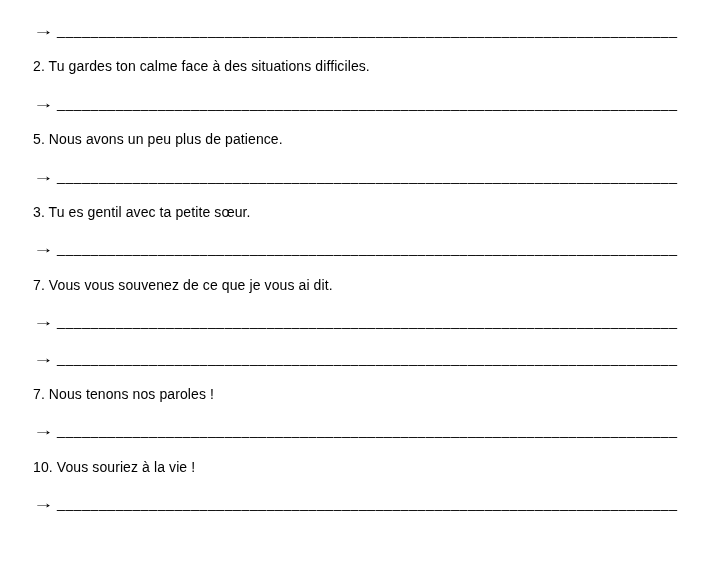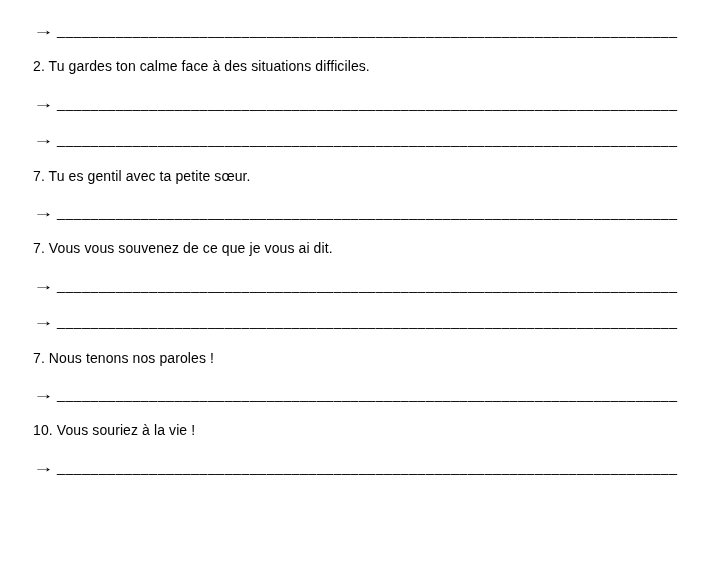--- a/index.html
+++ b/index.html
@@ -43,24 +43,25 @@
 <body>
 
 <div class="page">
   <div id="lines">
   <div class="row answer-row"><span class="arrow">→</span><span class="blank">__________________________________________________________________________</span></div>
 
   <div class="row sentence-row"><span class="sentence-text">2. Tu gardes ton calme face à des situations difficiles.</span></div>
 
   <div class="row answer-row"><span class="arrow">→</span><span class="blank">__________________________________________________________________________</span></div>
 
+  <div class="row sentence-row"><span class="sentence-text">5. Nous avons un peu plus de patience.</span></div>
 
   <div class="row answer-row"><span class="arrow">→</span><span class="blank">__________________________________________________________________________</span></div>
 
-  <div class="row sentence-row"><span class="sentence-text">7. Tu es gentil avec ta petite sœur.</span></div>
+  <div class="row sentence-row"><span class="sentence-text">3. Tu es gentil avec ta petite sœur.</span></div>
 
   <div class="row answer-row"><span class="arrow">→</span><span class="blank">__________________________________________________________________________</span></div>
 
   <div class="row sentence-row"><span class="sentence-text">7. Vous vous souvenez de ce que je vous ai dit.</span></div>
 
   <div class="row answer-row"><span class="arrow">→</span><span class="blank">__________________________________________________________________________</span></div>
 
 
   <div class="row answer-row"><span class="arrow">→</span><span class="blank">__________________________________________________________________________</span></div>
 

